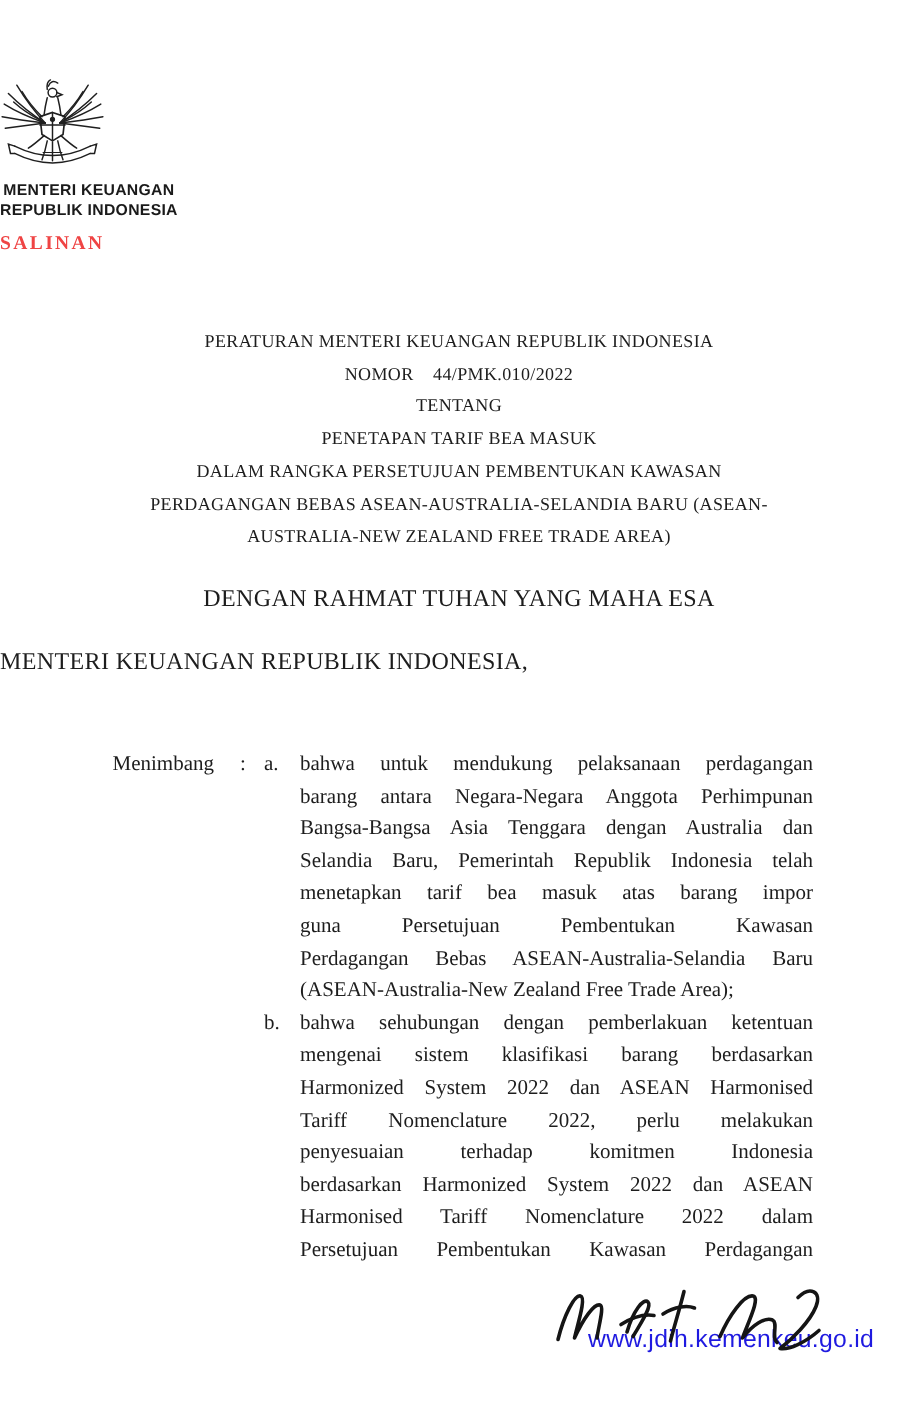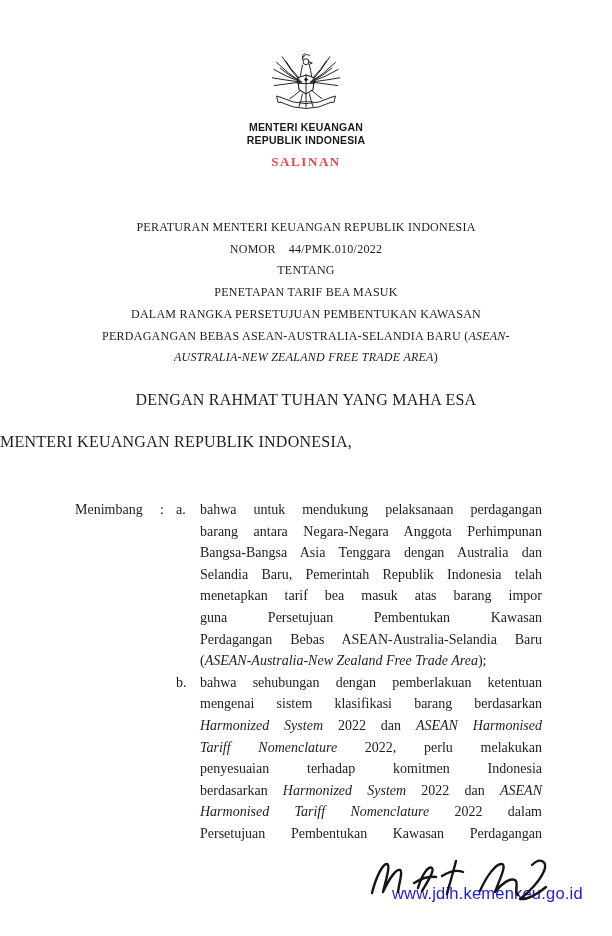--- a/index.html
+++ b/index.html
@@ -1,38 +1,38 @@
 <!DOCTYPE html>
 <html><head>
 <meta charset="utf-8">
 <style>
   html,body{margin:0;padding:0;background:#ffffff;}
   .page{position:relative;width:612px;height:936px;background:#ffffff;overflow:hidden;
         font-family:"Liberation Serif",serif;color:#1d1d1d;}
   
-  .crest{position:absolute;top:46px;left:0;right:0;display:flex;flex-direction:column;align-items:center;}
+  .crest{position:absolute;top:46px;left:0;right:0;display:flex;flex-direction:column;align-items:flex-start;}
   .emblem{width:70px;height:72px;}
   .ministry{margin-top:3px;text-align:center;font-family:"Liberation Sans",sans-serif;
             font-weight:bold;font-size:10.5px;line-height:12.5px;letter-spacing:.2px;color:#1a1a1a;}
   .salinan{margin-top:8px;font-weight:bold;font-size:13px;letter-spacing:1.6px;color:#ef4444;}
   
   .title-block{position:absolute;top:217px;left:36px;right:36px;text-align:center;
                font-size:12px;line-height:21.7px;letter-spacing:.25px;}
   .tline{text-align:center;white-space:nowrap;}
   .invocation{position:absolute;top:391px;left:0;right:0;text-align:center;font-size:16px;letter-spacing:.25px;}
   .authority{position:absolute;top:433px;left:0;right:0;text-align:left;font-size:16px;letter-spacing:.25px;}
   
   .cons{position:absolute;left:200px;top:499px;width:342px;font-size:14px;line-height:21.6px;}
   .cons-label{position:absolute;left:-125px;top:0;}
   .cons-colon{position:absolute;left:-40px;top:0;}
   .item{position:relative;}
   .marker{position:absolute;left:-24px;top:0;}
   .bline{text-align:justify;text-align-last:justify;}
   .bline.last{text-align-last:left;}
-  .it{font-style:italic;margin-top:40px;}
+  .it{margin-top:40px;}
   
   .sig{position:absolute;left:356px;top:843px;width:212px;height:62px;z-index:3;}
   .jdih{position:absolute;left:392px;top:884px;z-index:2;font-family:"Liberation Sans",sans-serif;
         font-size:16.5px;font-weight:500;letter-spacing:.2px;text-decoration:none;}
 </style>
 </head>
 <body>
 
 <div class="page">
 

